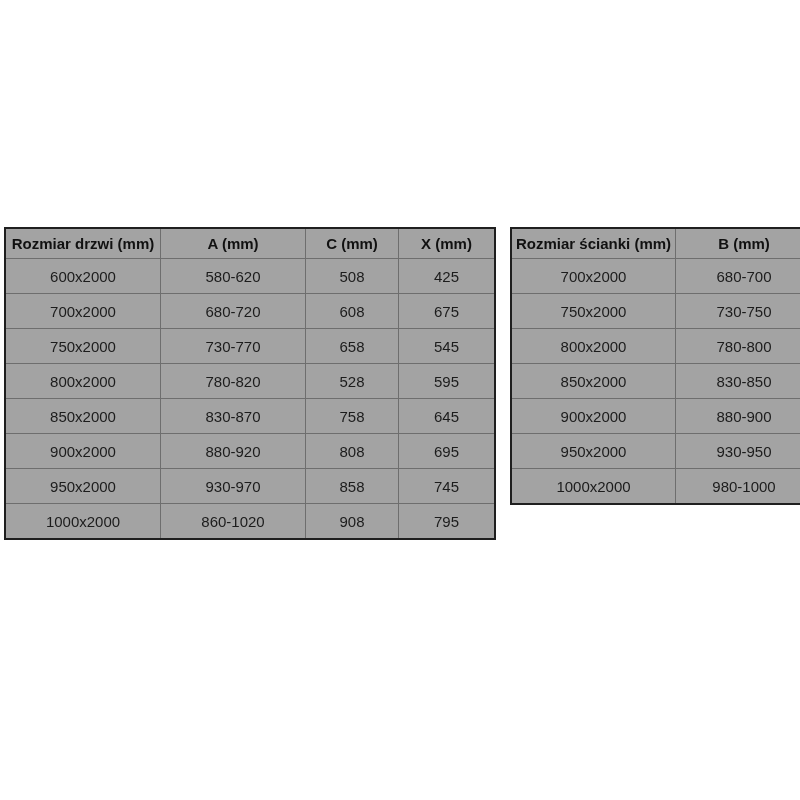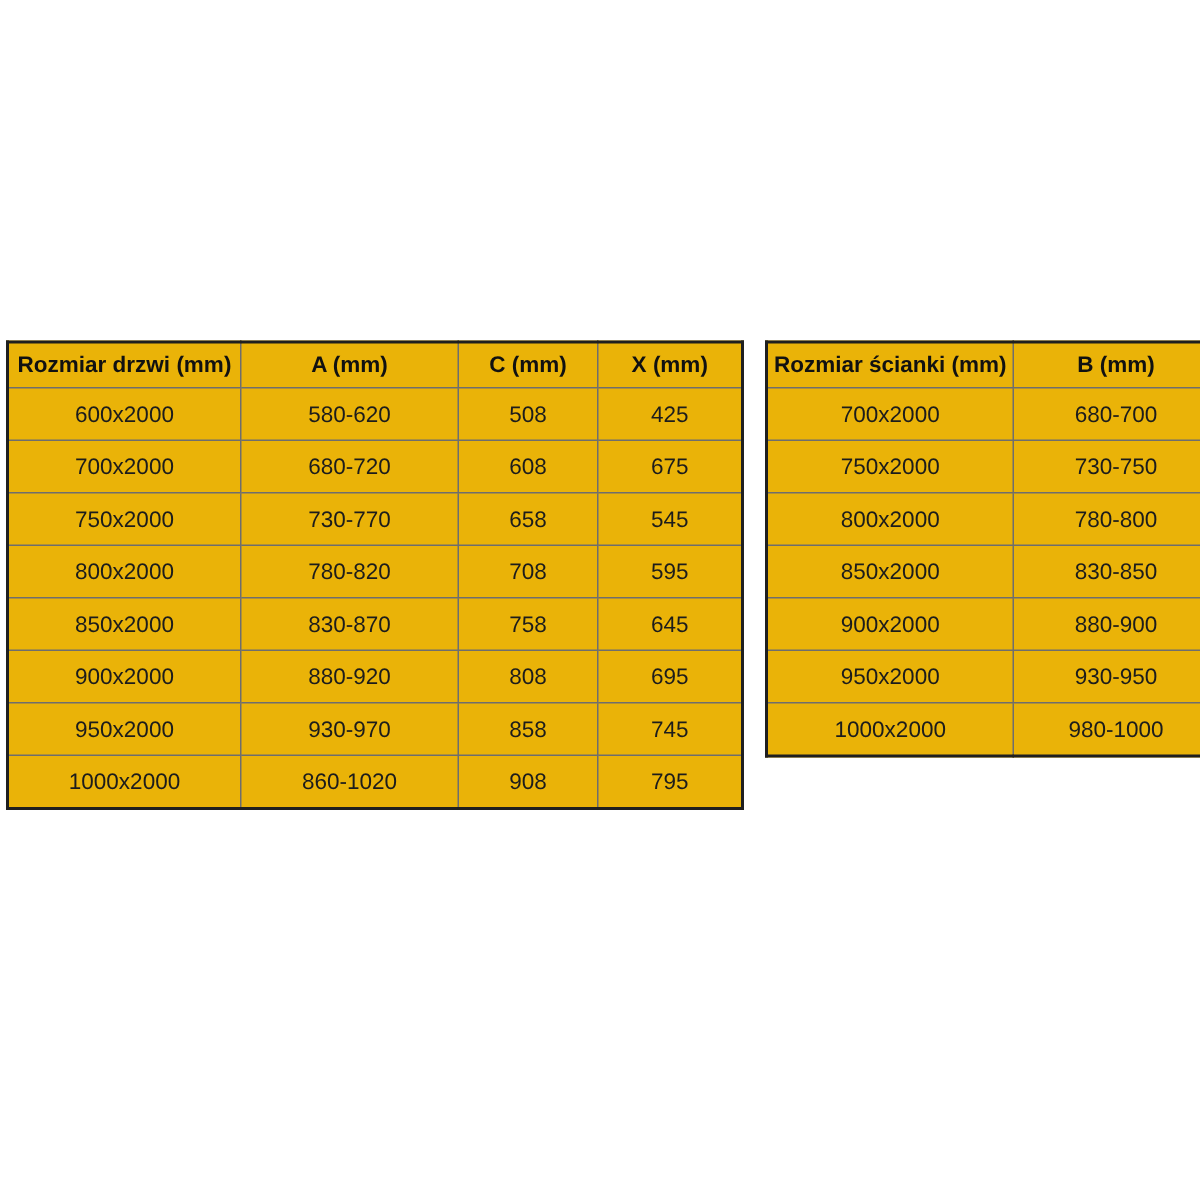--- a/index.html
+++ b/index.html
@@ -15,21 +15,21 @@
     position: relative;
   }
   .canvas {
     position: absolute;
     inset: 0;
   }
   table.spec {
     border-collapse: collapse;
     position: absolute;
     table-layout: fixed;
-    background: #eab308;
+    background: #a3a3a3;
     border: 2px solid #1f1f1f;
   }
   table.spec th, table.spec td {
     border: 1px solid #6e6e6e;
     text-align: center;
     vertical-align: middle;
     font-size: 15px;
     padding: 0 4px;
     overflow: hidden;
     white-space: nowrap;
@@ -91,21 +91,21 @@
         </tr>
         <tr>
           <td class="c0">750x2000</td>
           <td class="c1">730-770</td>
           <td class="c2">658</td>
           <td class="c3">545</td>
         </tr>
         <tr>
           <td class="c0">800x2000</td>
           <td class="c1">780-820</td>
-          <td class="c2">708</td>
+          <td class="c2">528</td>
           <td class="c3">595</td>
         </tr>
         <tr>
           <td class="c0">850x2000</td>
           <td class="c1">830-870</td>
           <td class="c2">758</td>
           <td class="c3">645</td>
         </tr>
         <tr>
           <td class="c0">900x2000</td>

